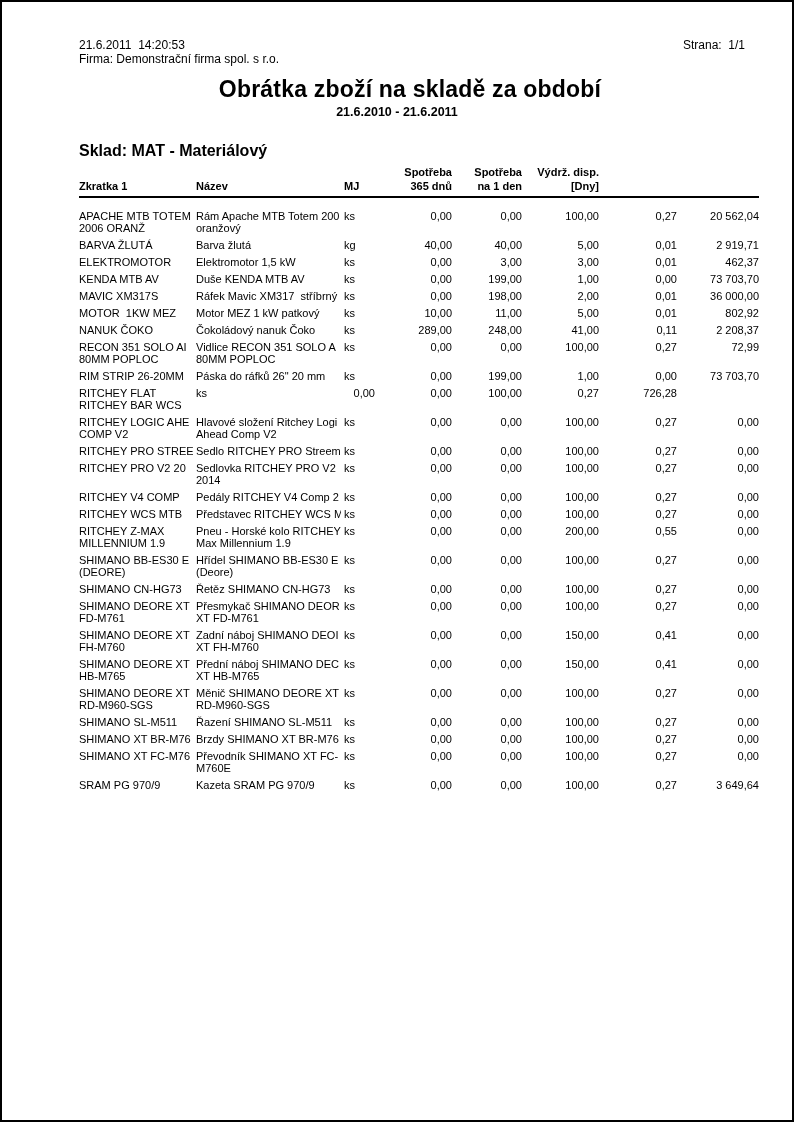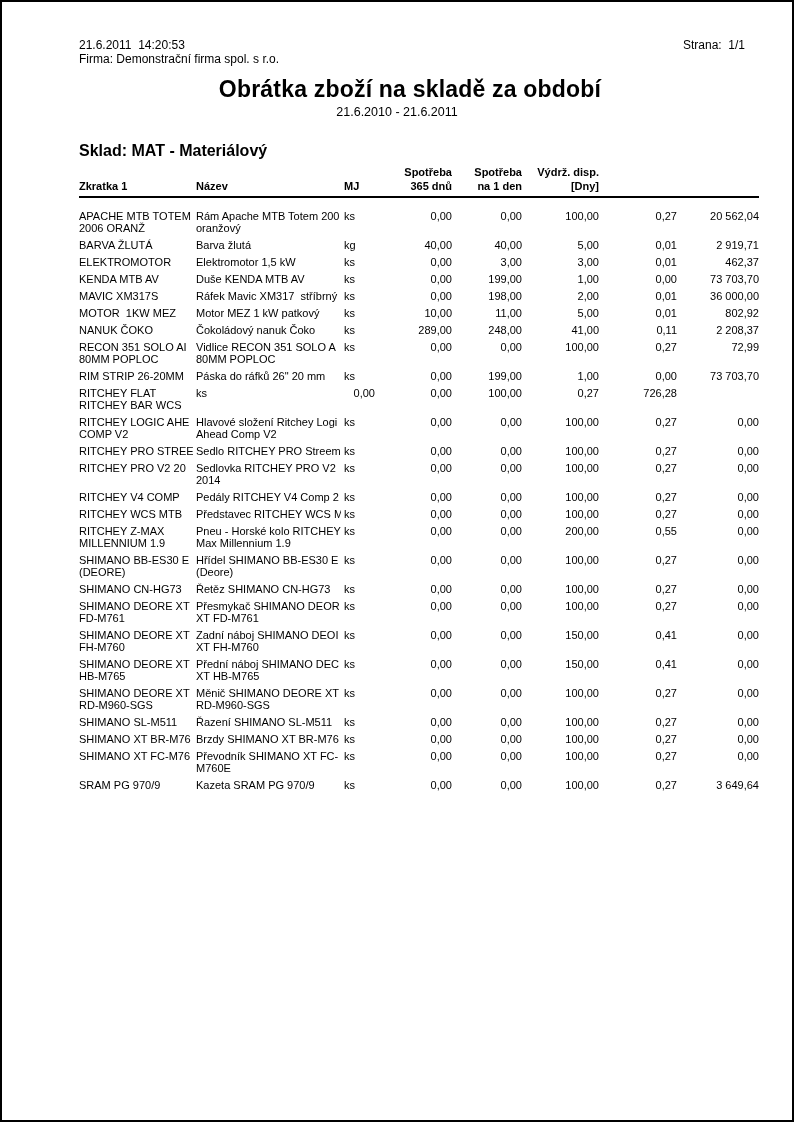--- a/index.html
+++ b/index.html
@@ -20,21 +20,21 @@
   .ph .pre { white-space: pre; }
   .ph-right { padding-right:14px; }
   .title {
     width: 734px; margin-left: -77px; text-align: center;
     font-size: 23px; font-weight: bold; line-height: 27px; margin-top: 10px;
     letter-spacing: 0.2px;
     padding-left: 41px;
   }
   .subtitle {
     width: 790px; margin-left: -77px; text-align: center;
-    font-size: 12.5px; font-weight: normal; line-height: 15px; margin-top: 2px;
+    font-size: 12.5px; font-weight: bold; line-height: 15px; margin-top: 2px;
   }
   .warehouse { font-size: 16px; font-weight: bold; line-height: 15px; margin-top: 23px; }
 
   .tgrid {
     display: grid;
     grid-template-columns: 117px 148px 31px 77px 70px 77px 78px 82px;
     width: 680px;
   }
   .thead {
     margin-top: 8px;

